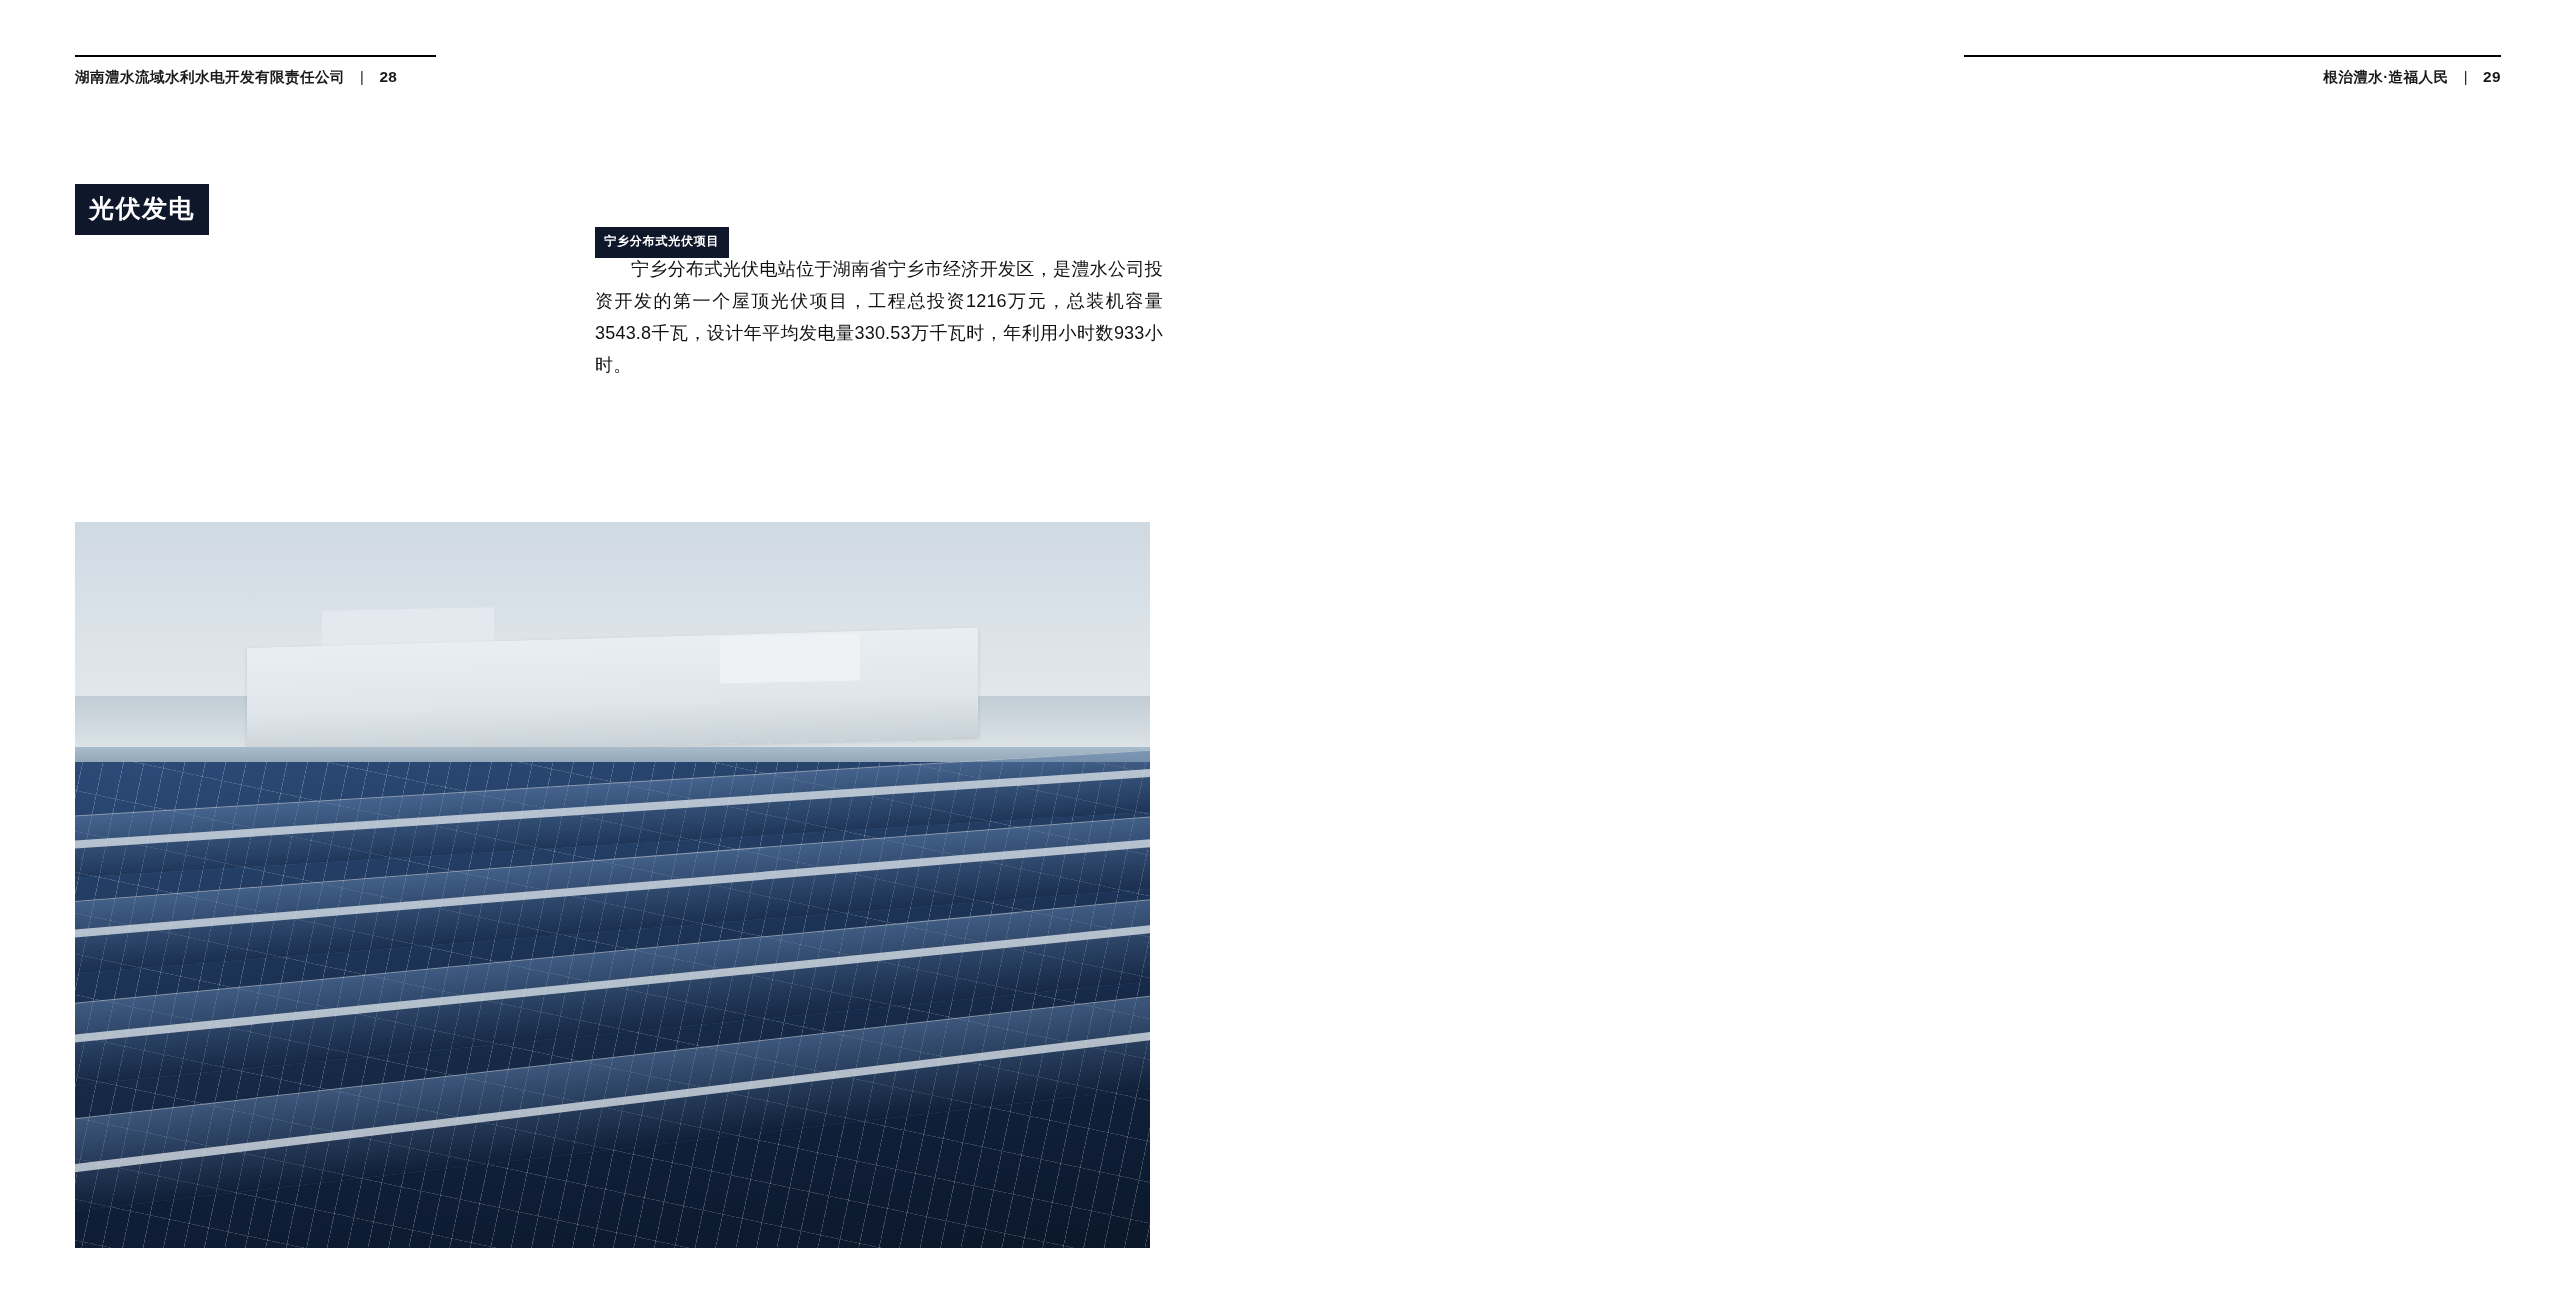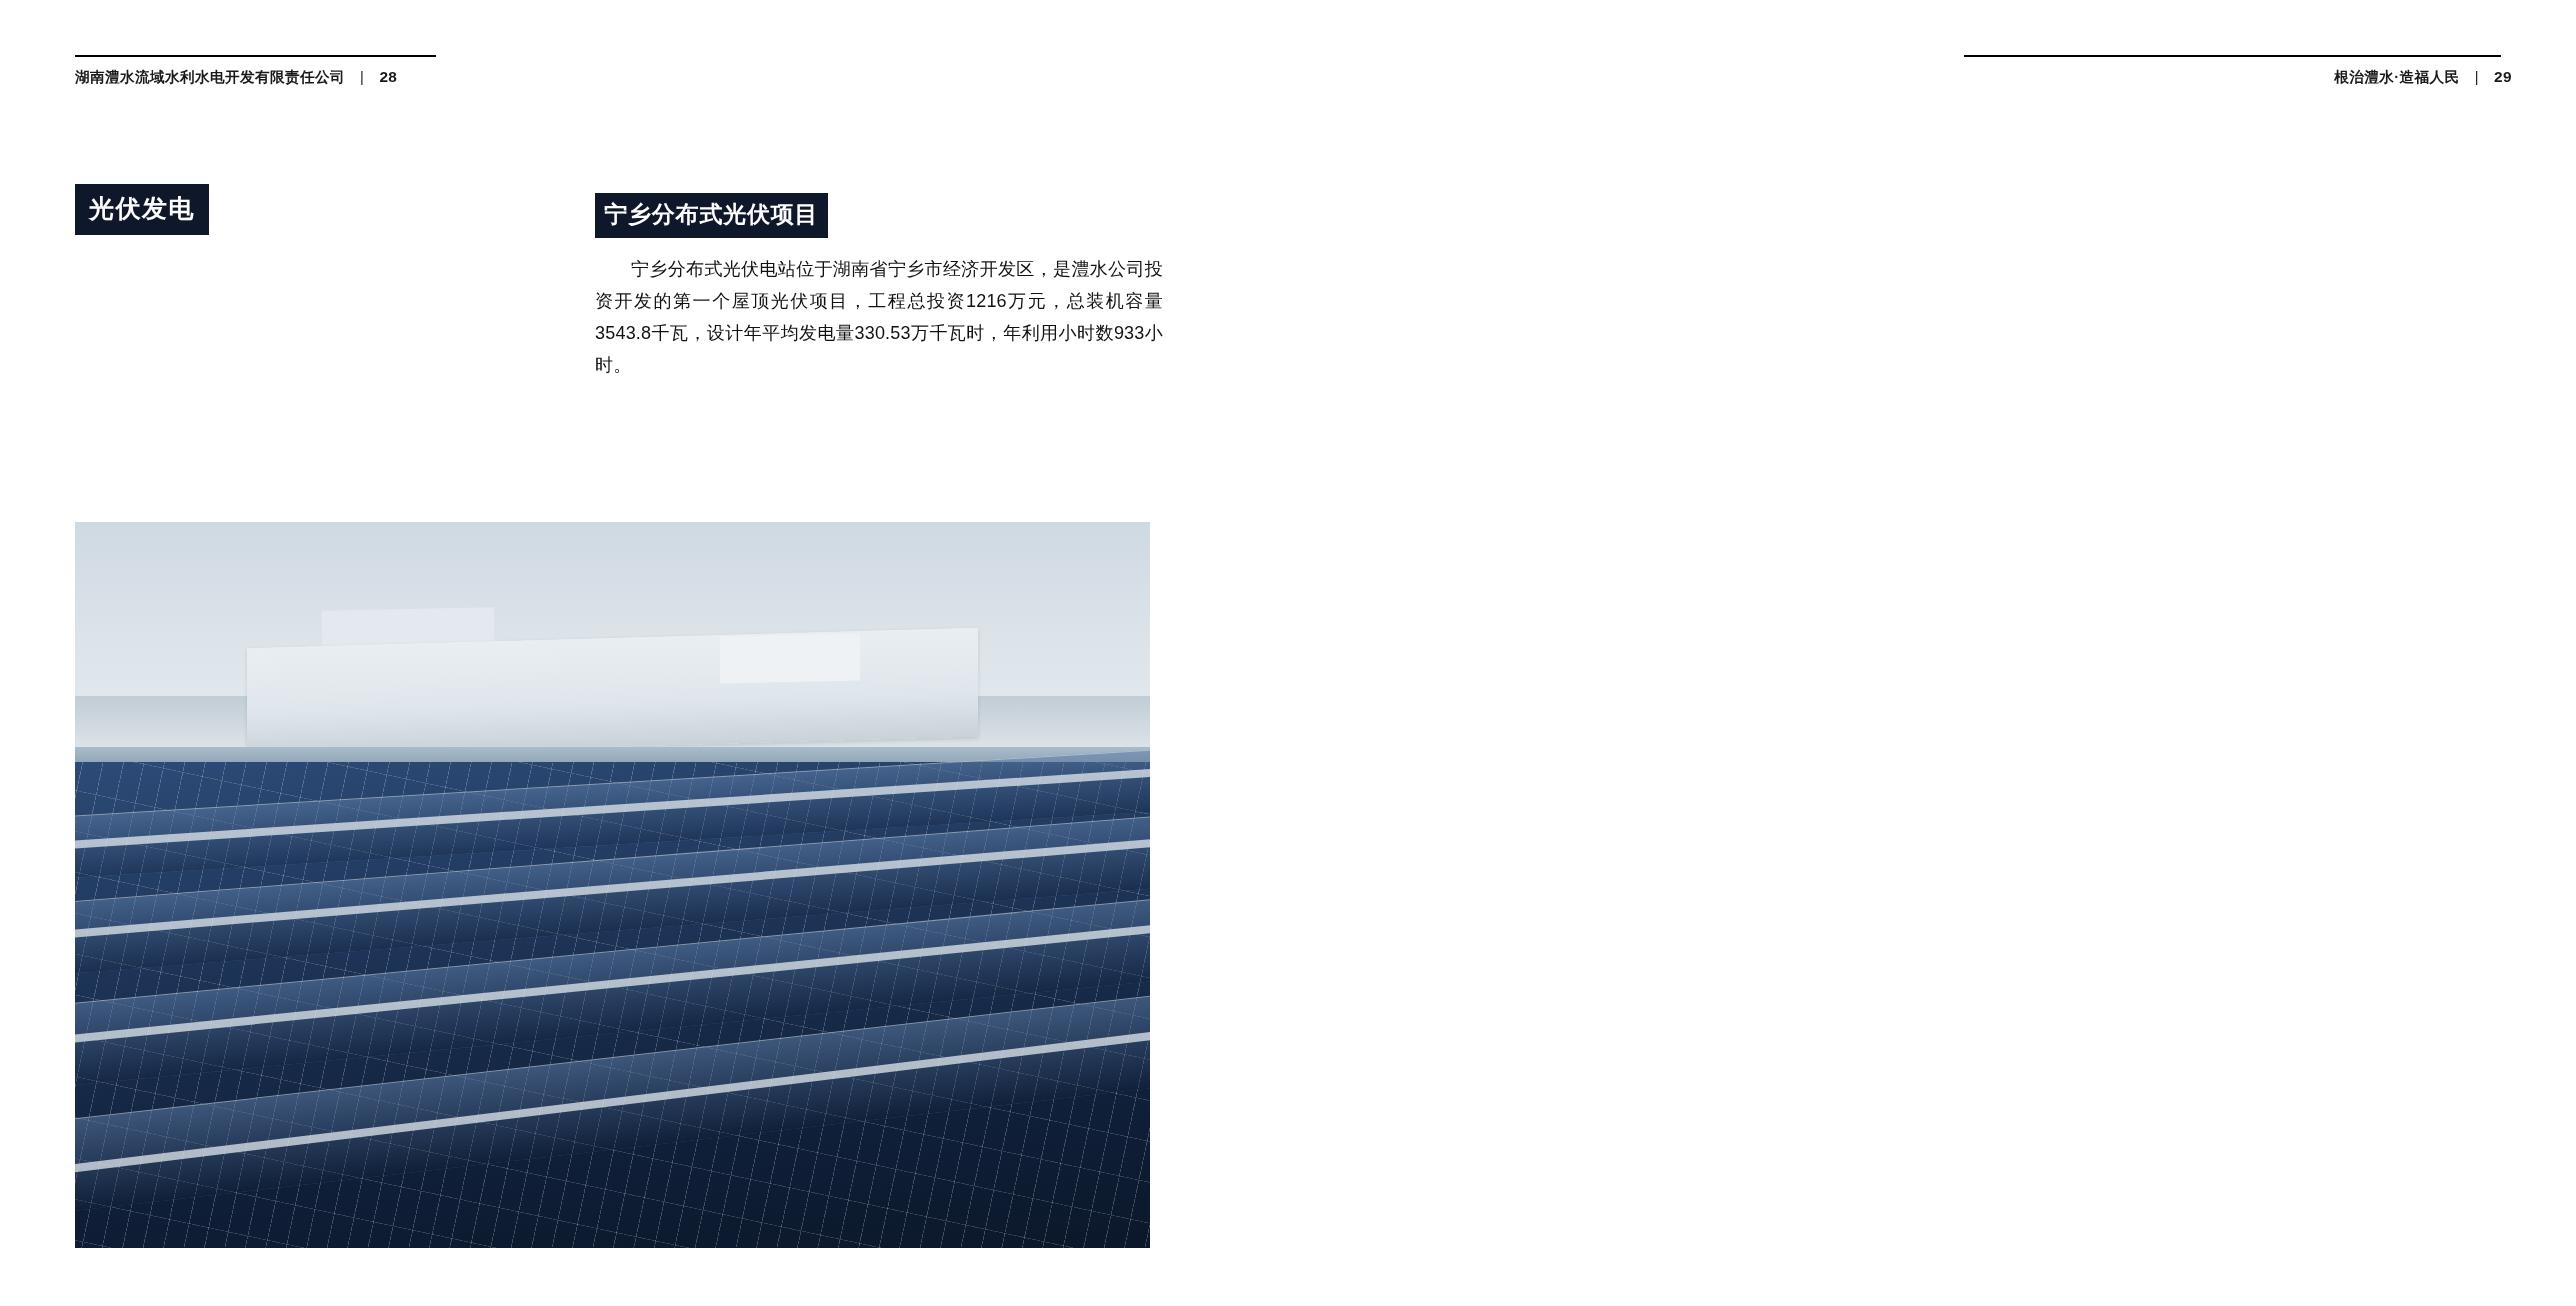--- a/index.html
+++ b/index.html
@@ -32,21 +32,21 @@
   .runhead {
     position: absolute;
     top: 68px;
     font-size: 14.6px;
     color: #1a1a1a;
     font-weight: bold;
     letter-spacing: 0.4px;
     white-space: nowrap;
   }
   .runhead.left { left: 75px; }
-  .runhead.right { right: 64px; }
+  .runhead.right { right: 75px; }
   .runhead .sep {
     display: inline-block;
     color: #1a1a1a;
     margin: 0 10.7px;
     font-weight: normal;
   }
   .runhead .pagenum {
     font-weight: bold;
     font-size: 15.4px;
   }
@@ -68,23 +68,24 @@
     display: flex;
     align-items: center;
     justify-content: center;
     letter-spacing: 1.5px;
   }
   .chip.big {
     font-size: 25px;
     padding: 8.4px 14px 10px 14px;
   }
   .chip.sub {
-    font-size: 23px;
+    font-size: 12px;
     padding: 6.1px 9.2px 7.7px 9.2px;
     letter-spacing: 0.8px;
+    margin-top: 34px;
   }
 
   #chip-pv { left: 75px; top: 184px; }
   #chip-ningxiang { left: 595px; top: 193px; }
 
   
   .bodytext {
     position: absolute;
     font-family: "Liberation Sans", sans-serif;
     font-size: 18px;

